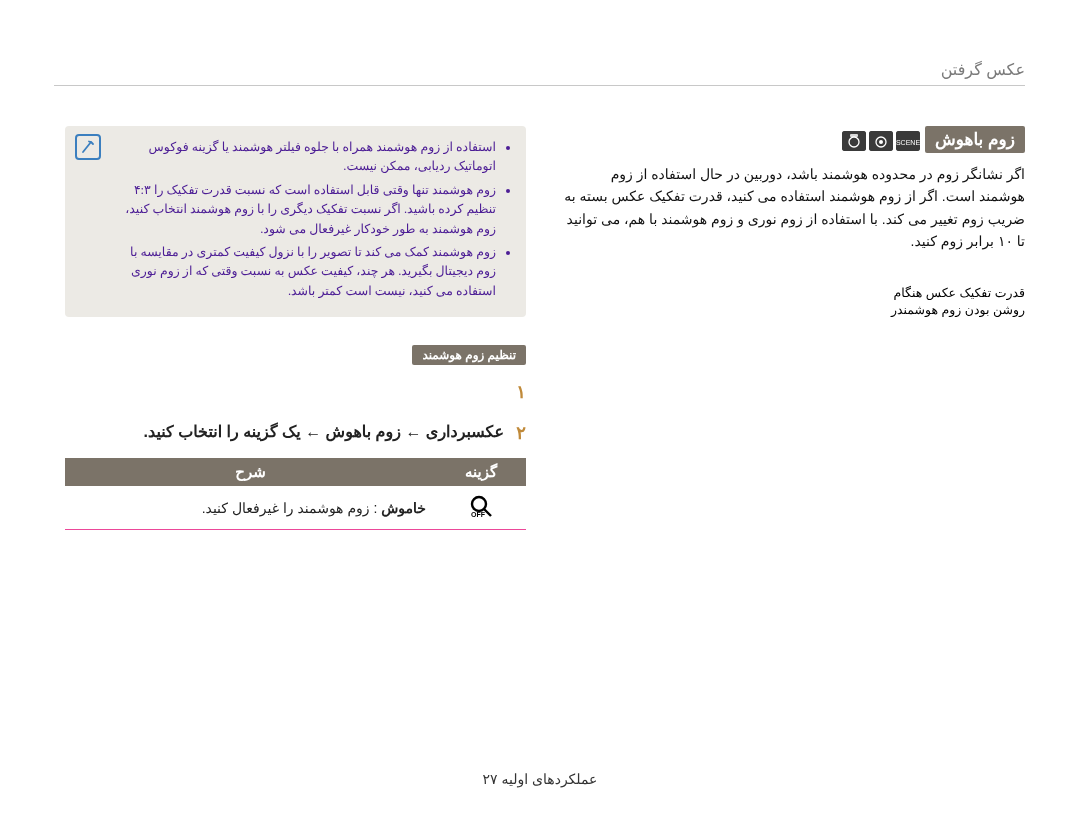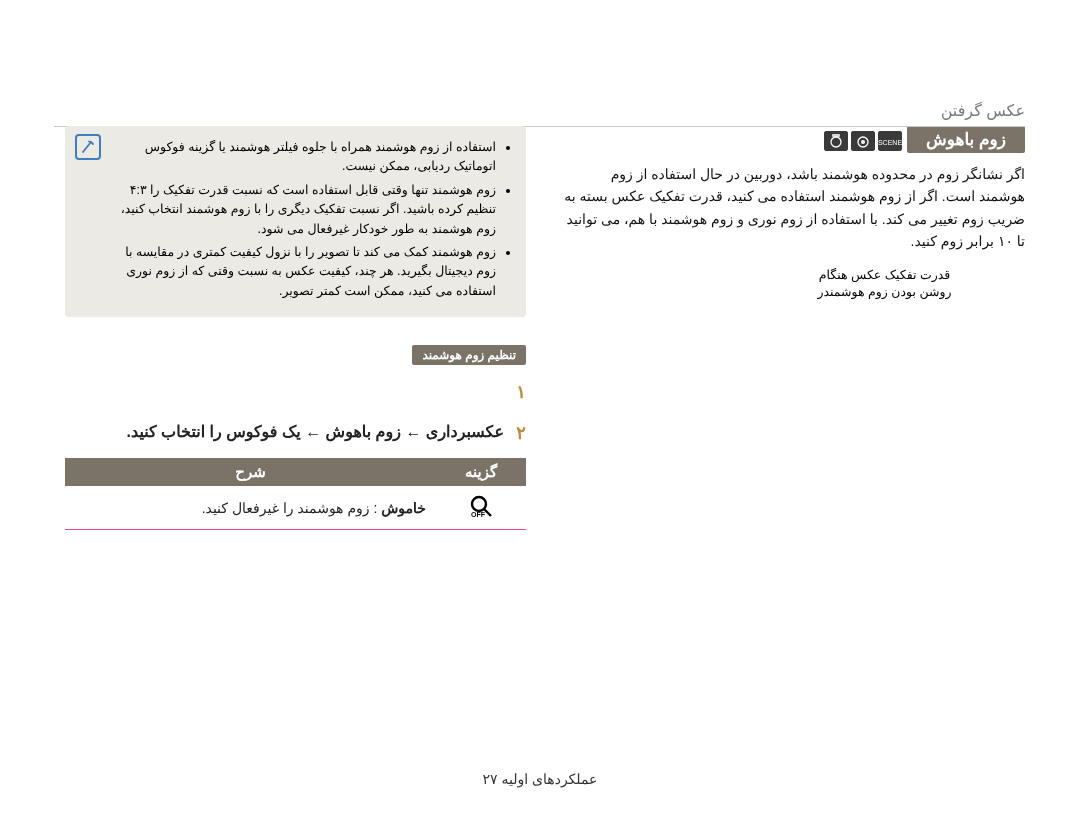--- a/index.html
+++ b/index.html
@@ -19,38 +19,37 @@
   }
   .running-head {
     position: absolute;
     top: 60px;
     right: 55px;
     left: 54px;
     font-size: 16px;
     color: #7a7a7a;
     border-bottom: 1px solid #c8c8c8;
     padding-bottom: 6px;
-    margin-top: 41px;
   }
   .columns {
     display: flex;
     flex-direction: row;
     margin-top: 66px;
     gap: 38px;
   }
   .col {
     flex: 1;
     min-width: 0;
   }
   
   .sec-title {
     background: #7b7368;
     color: #fff;
     display: inline-block;
-    padding: 3px 19px;
+    padding: 3px 10px;
     font-size: 17px;
     font-weight: bold;
     border-radius: 2px;
   }
   .mode-icons {
     display: inline-flex;
     flex-direction: row-reverse;
     align-items: center;
     margin-left: 6px;
     vertical-align: middle;
@@ -65,22 +64,22 @@
   .mode-icon svg { position:absolute; inset:0; }
   .para {
     font-size: 14px;
     line-height: 1.6;
     margin: 10px 0 0 0;
     color: #111;
   }
   .small-labels {
     font-size: 12.5px;
     color: #000;
-    margin-top: 14px;
-    text-align: center;
+    margin-top: 32px;
+    text-align: right;
     padding-left: 180px;
   }
   .small-labels div { margin-bottom: 2px; }
   
   .diagram {
     position: relative;
     margin-top: 10px;
     height: 290px;
   }
   .x100 {
@@ -115,21 +114,22 @@
   }
   .label-txt { position:absolute; font-size:12.5px; color:#000; white-space:nowrap; }
   
   .note-box {
     background: #eceae5;
     border-radius: 4px;
     padding: 12px 16px 12px 44px;
     position: relative;
     font-size: 12.5px;
     line-height: 1.55;
-    color: #000000;
+    color: #4c1d95;
+    font-family: Liberation Serif, serif;
   }
   .note-icon {
     position: absolute;
     top: 8px;
     left: 10px;
     width: 22px; height: 22px;
     border: 2px solid #3b7fbf;
     border-radius: 4px;
     color: #3b7fbf;
     display:flex;align-items:center;justify-content:center;
@@ -259,34 +259,34 @@
 
       <div class="note-box">
         <div class="note-icon">
           <svg width="14" height="14" viewBox="0 0 14 14">
               <path d="M2 12 L10 2 M10 2 l2 2 M10 2 l-2 -0.5" stroke="#3b7fbf" stroke-width="1.8" fill="none" stroke-linecap="round"></path>
             </svg>
         </div>
         <ul>
           <li>استفاده از زوم هوشمند همراه با جلوه فیلتر هوشمند یا گزینه فوکوس اتوماتیک ردیابی، ممکن نیست.</li>
           <li>زوم هوشمند تنها وقتی قابل استفاده است که نسبت قدرت تفکیک را ۴:۳ تنظیم کرده باشید. اگر نسبت تفکیک دیگری را با زوم هوشمند انتخاب کنید، زوم هوشمند به طور خودکار غیرفعال می شود.</li>
-          <li>زوم هوشمند کمک می کند تا تصویر را با نزول کیفیت کمتری در مقایسه با زوم دیجیتال بگیرید. هر چند، کیفیت عکس به نسبت وقتی که از زوم نوری استفاده می کنید، ممکن است کمتر تصویر.</li>
+          <li>زوم هوشمند کمک می کند تا تصویر را با نزول کیفیت کمتری در مقایسه با زوم دیجیتال بگیرید. هر چند، کیفیت عکس به نسبت وقتی که از زوم نوری استفاده می کنید، نیست است کمتر باشد.</li>
         </ul>
       </div>
 
       <div class="subhead">تنظیم زوم هوشمند</div>
 
       <div class="steps">
         <div class="step">
           <div class="stepnum">۱</div>
         </div>
         <div class="step">
           <div class="stepnum">۲</div>
           <div>
-            <b>عکسبرداری ← زوم باهوش ← یک فوکوس را انتخاب کنید.</b>
+            <b>عکسبرداری ← زوم باهوش ← یک گزینه را انتخاب کنید.</b>
           </div>
         </div>
       </div>
 
       <table class="opts">
         <thead>
           <tr>
             <th style="width:70px">گزینه</th>
             <th>شرح</th>
           </tr>

